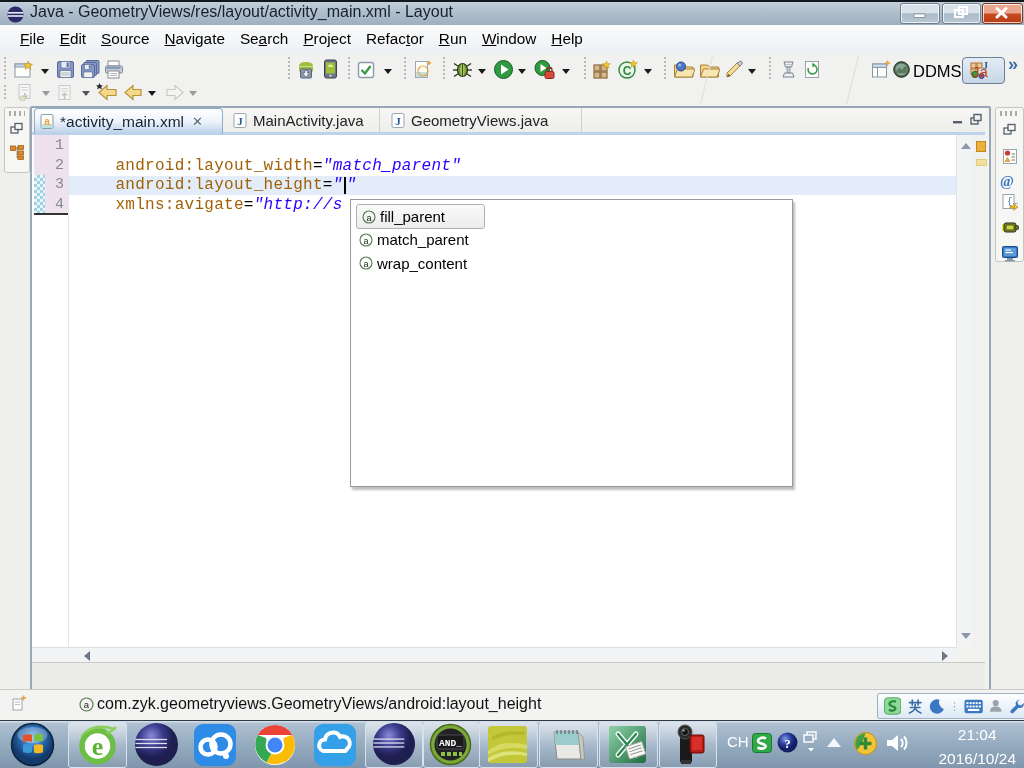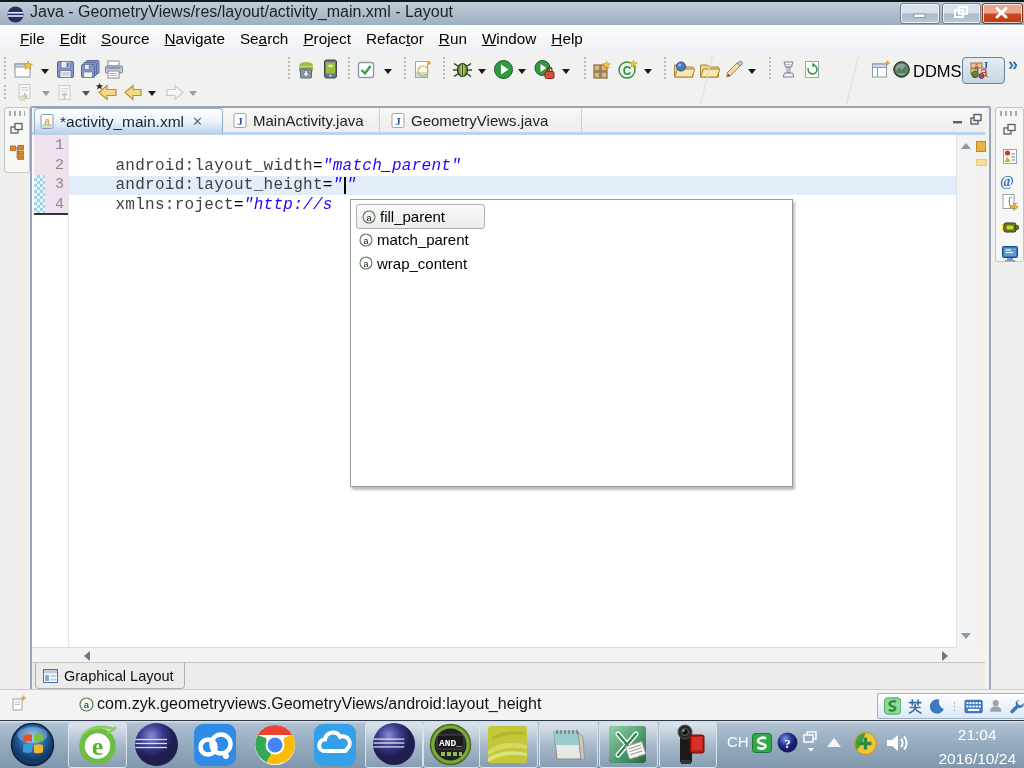--- a/index.html
+++ b/index.html
@@ -45,21 +45,21 @@
 #gutterline{left:36px;top:0;width:1px;height:512px;background:#E4E4E4;}
 #diffchecker{left:2px;top:40px;width:11px;height:40px;
   background:repeating-conic-gradient(#9ED2E4 0% 25%,#E8F6FA 0% 50%) 0 0/6px 6px;}
 #diffend{left:2px;top:78px;width:34px;height:2px;background:#333;}
 #curline{left:37px;top:40.5px;width:887px;height:19.5px;background:#E3EDFA;}
 .lnum{position:absolute;left:4px;width:28px;text-align:right;font-family:"Liberation Mono",monospace;
   font-size:15px;color:#8A8A8A;}
 .cl{position:absolute;left:44px;font-family:"Liberation Mono",monospace;font-size:16px;
   letter-spacing:0.27px;white-space:pre;color:#000;}
 .tag{color:#3F7A7A;}
-.attr{color:#404040;}
+.attr{color:#a16207;}
 .val{color:#2A00FF;font-style:italic;}
 #cursor{left:312px;top:42px;width:2px;height:17px;background:#000;}
 
 #vscroll{left:924px;top:27px;width:18px;height:512px;background:#F2F3F5;border-left:1px solid #E2E2E2;}
 #oruler{left:942px;top:27px;width:11px;height:512px;background:#F1F1EF;}
 .sarrow{position:absolute;width:0;height:0;}
 #hscroll{left:0;top:539px;width:924px;height:14px;background:#F2F3F5;border-top:1px solid #DDD;}
 
 #btabs{left:0;top:554px;width:953px;height:27px;background:#ECECEA;border-top:1px solid #C6C6C2;}
 .btab{position:absolute;top:555px;height:25px;display:flex;align-items:center;
@@ -343,43 +343,36 @@
     <div id="gutterpink" class="abs"></div>
     <div id="diffchecker" class="abs"></div>
     <div id="diffend" class="abs"></div>
     <div id="gutterline" class="abs"></div>
     <div class="lnum" style="top:2px">1</div>
     <div class="lnum" style="top:21.7px">2</div>
     <div class="lnum" style="top:41.4px">3</div>
     <div class="lnum" style="top:61.1px">4</div>
     <div class="cl" style="top:21.7px">    <span class="attr">android:layout_width</span>=<span class="val">"match_parent"</span></div>
     <div class="cl" style="top:41.4px">    <span class="attr">android:layout_height</span>=<span class="val">"</span><span class="val" style="margin-left:4px">"</span></div>
-    <div class="cl" style="top:61.1px">    <span class="attr">xmlns:roject</span>=<span class="val">"http://s</span></div>
+    <div class="cl" style="top:61.1px">    <span class="attr">xmlns:avigate</span>=<span class="val">"http://s</span></div>
     <div id="cursor" class="abs"></div>
   </div>
   <div id="vscroll" class="abs">
     <div class="sarrow" style="left:4px;top:8px;border-left:5px solid transparent;border-right:5px solid transparent;border-bottom:6px solid #8C99A8"></div>
     <div class="sarrow" style="left:4px;top:498px;border-left:5px solid transparent;border-right:5px solid transparent;border-top:6px solid #8C99A8"></div>
   </div>
   <div id="oruler" class="abs">
     <div class="abs" style="left:2px;top:6px;width:8px;height:9px;background:#E8B23D;border:1px solid #C28A1E"></div>
     <div class="abs" style="left:2px;top:24px;width:9px;height:5px;background:#F2DFA0;border:1px solid #E4CB7A"></div>
   </div>
   <div id="hscroll" class="abs">
     <div class="sarrow" style="left:52px;top:3px;border-top:5px solid transparent;border-bottom:5px solid transparent;border-right:6px solid #6A7684"></div>
     <div class="sarrow" style="left:910px;top:3px;border-top:5px solid transparent;border-bottom:5px solid transparent;border-left:6px solid #6A7684"></div>
   </div>
   <div id="btabs" class="abs"></div>
-  <div id="btab1" class="btab"><svg style="margin:0 6px 0 7px" width="15" height="14" viewBox="0 0 15 14">
-        <rect x="0.5" y="0.5" width="14" height="13" fill="#FFF" stroke="#4A72A8"></rect>
-        <rect x="1" y="1" width="13" height="3.5" fill="#B8CCE8"></rect>
-        <rect x="2" y="6" width="4" height="6" fill="#88AAD0"></rect>
-        <rect x="7.5" y="6" width="6" height="2" fill="#B8CCE8"></rect>
-        <rect x="7.5" y="9.5" width="6" height="2" fill="#B8CCE8"></rect>
-      </svg>Graphical Layout</div>
 </div>
 
 <div id="statusbar" class="abs"></div>
 <svg class="abs" style="left:11px;top:695px" width="17" height="17" viewBox="0 0 17 17">
     <rect x="2" y="4" width="9" height="11" fill="#FDFDFA" stroke="#98A4B0"></rect>
     <line x1="4" y1="7" x2="9" y2="7" stroke="#BBC"></line>
     <line x1="4" y1="9.5" x2="9" y2="9.5" stroke="#BBC"></line>
     <path d="M11 1 H16 M13.5 -1.5 V3.5" stroke="#E8A33D" stroke-width="1.5" transform="translate(-1,2)"></path>
   </svg>
 <svg class="abs" style="left:79px;top:697px" width="15" height="15" viewBox="0 0 15 15">

